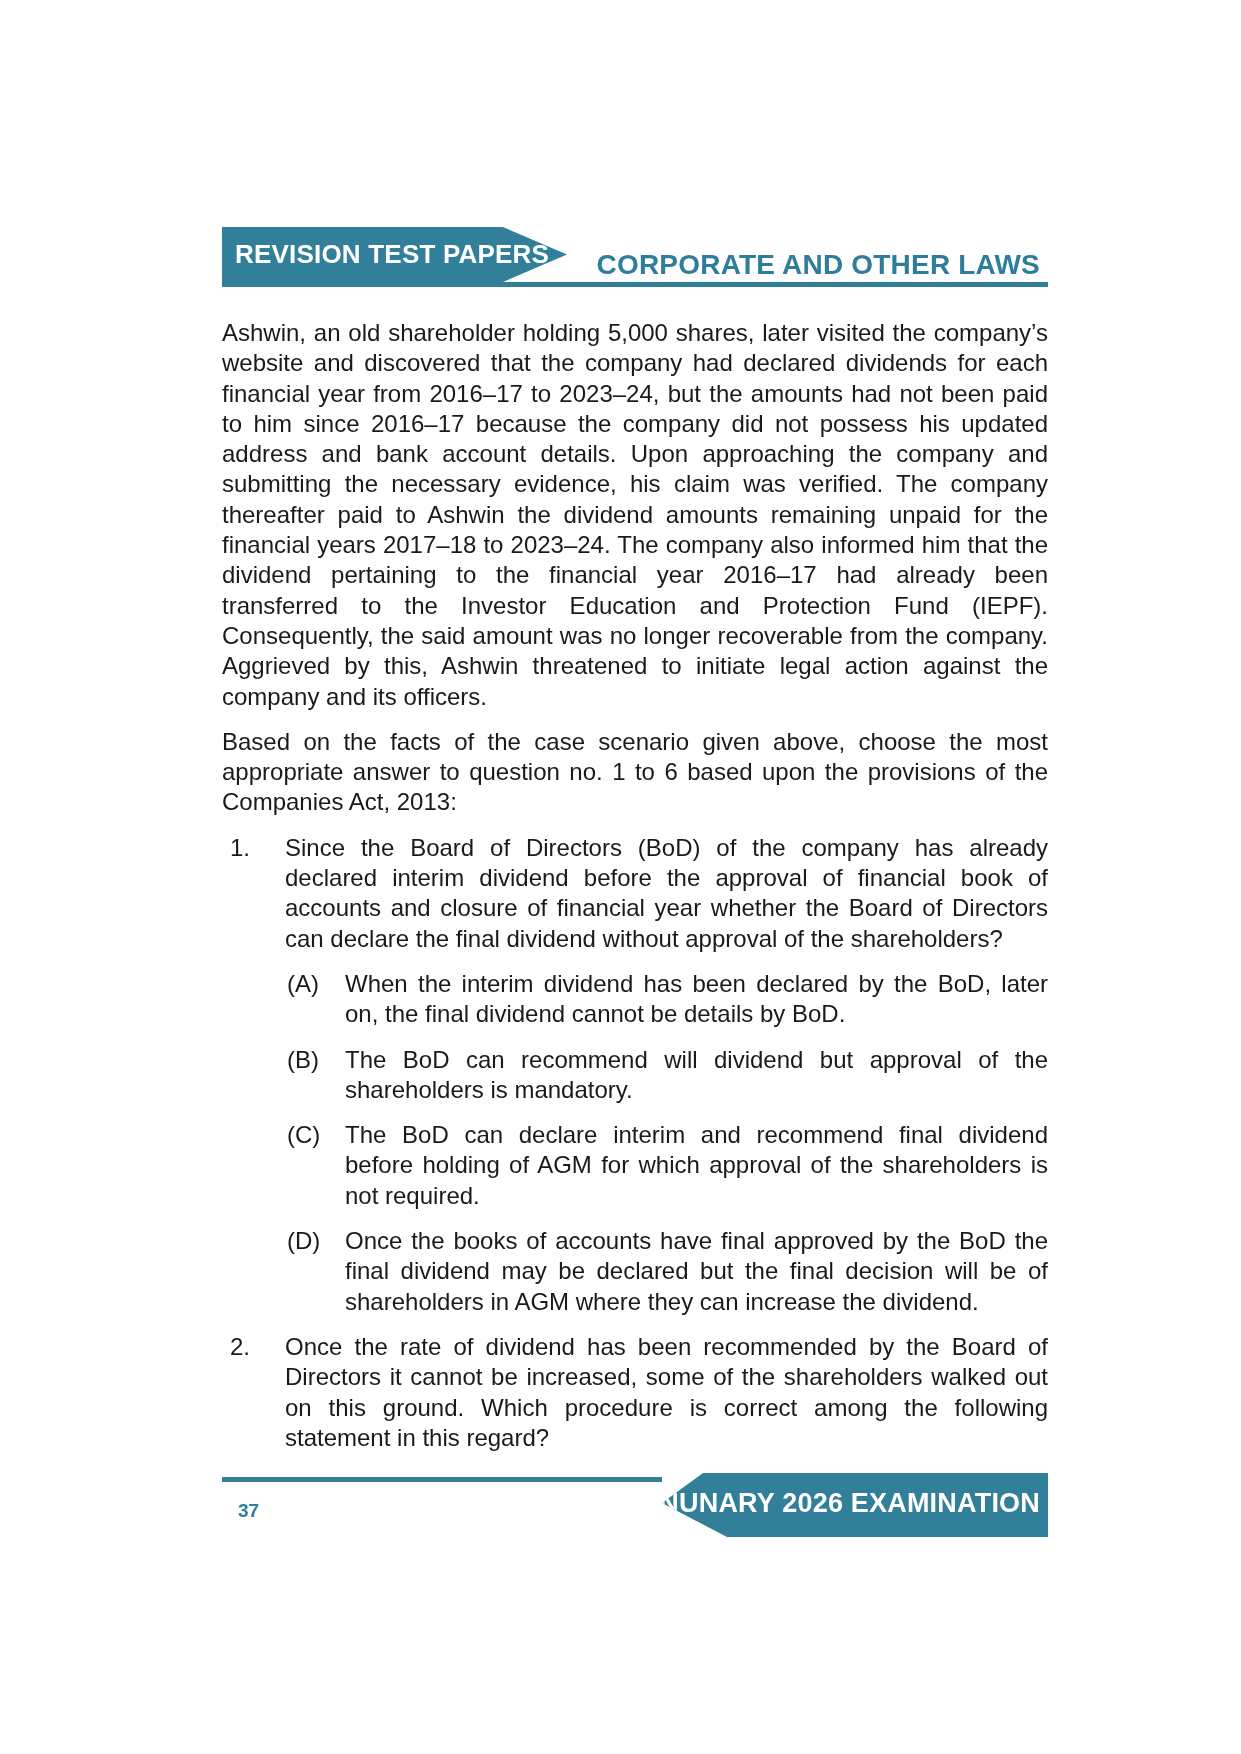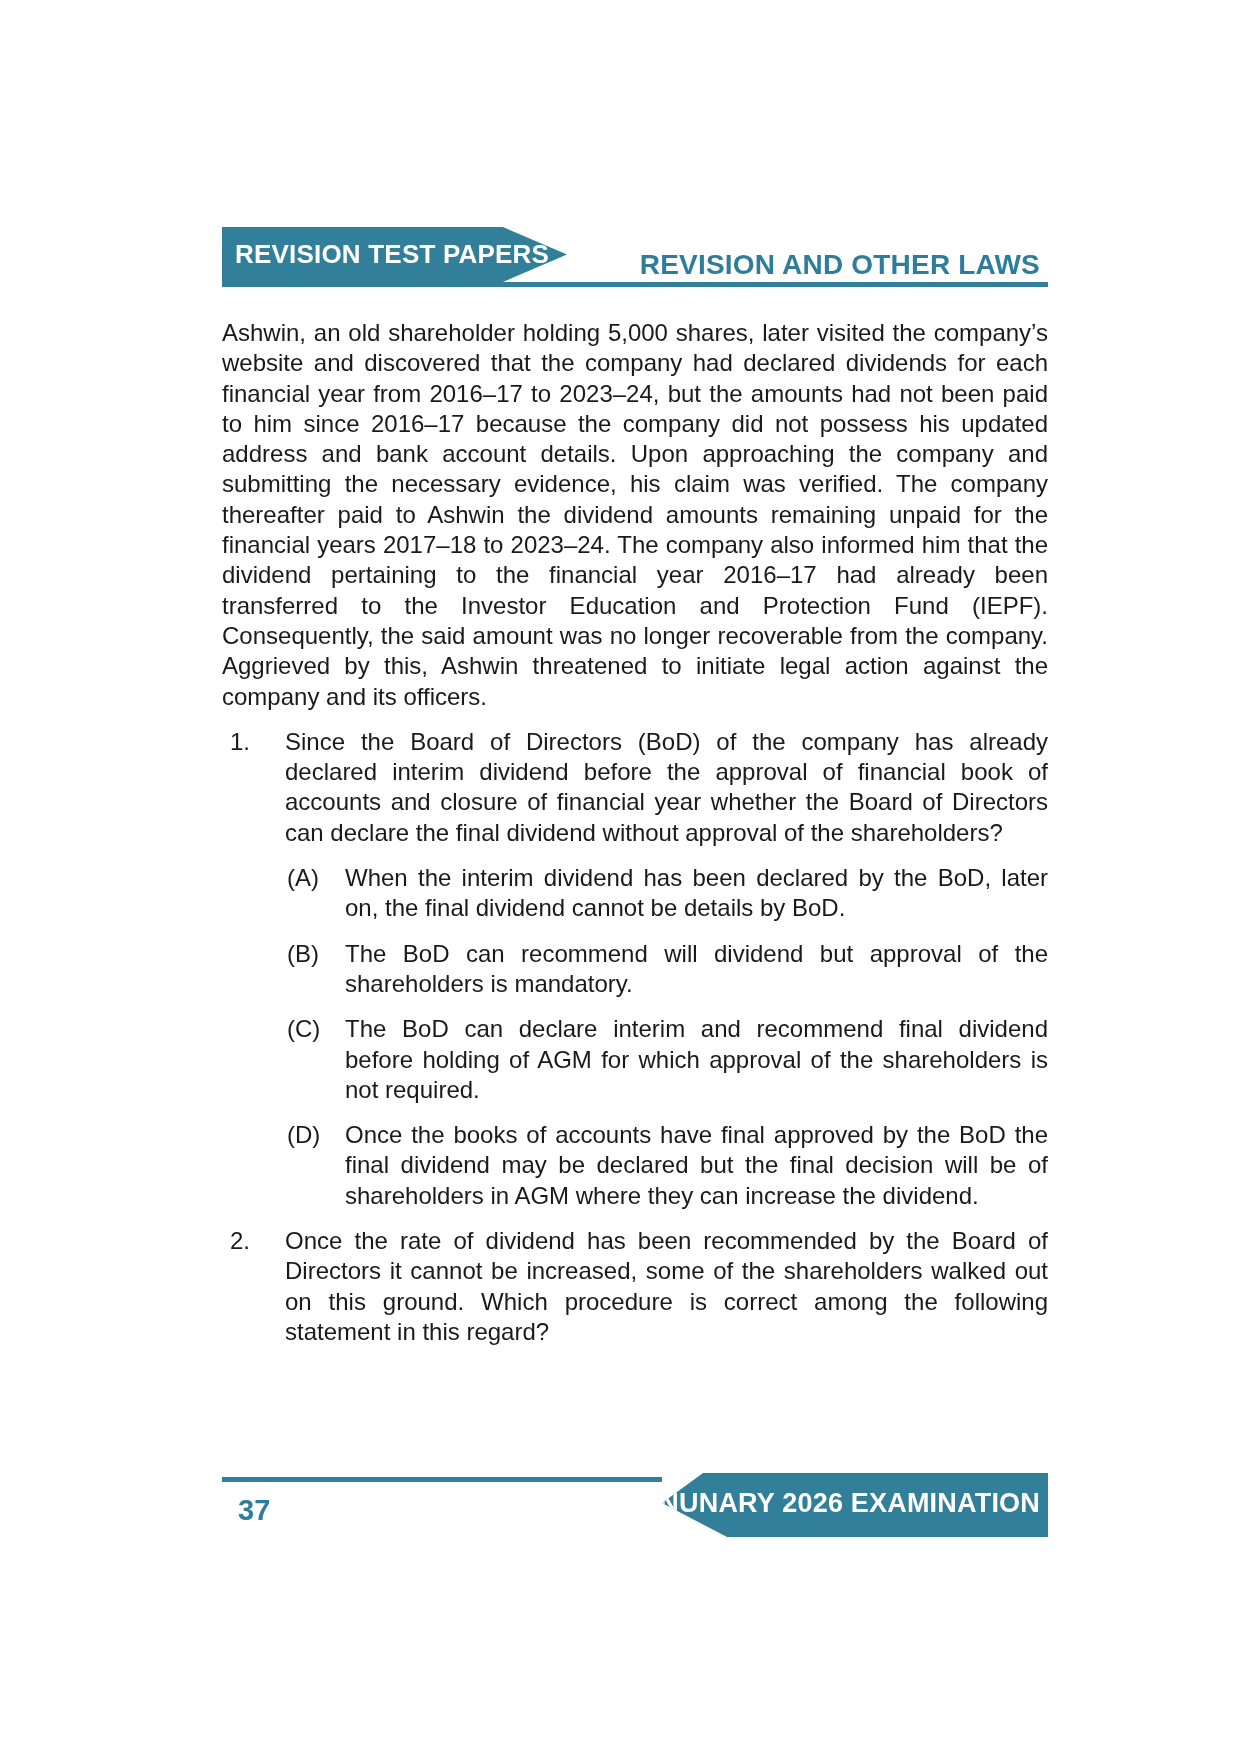--- a/index.html
+++ b/index.html
@@ -116,38 +116,39 @@
     padding-bottom: 4px;
     white-space: nowrap;
     letter-spacing: 0.2px;
   }
   .page-number {
     position: absolute;
     left: 238px;
     top: 1496px;
     color: #2E7D9B;
     font-weight: bold;
-    font-size: 29px;
+    font-size: 19px;
     line-height: 29px;
   }
 </style>
 </head>
 <body>
 
 <div class="page">
 
   <div class="header-banner">
     <span class="banner-text">REVISION TEST PAPERS</span>
   </div>
-  <div class="subject-title">REVISION AND OTHER LAWS</div>
+  <div class="subject-title">CORPORATE AND OTHER LAWS</div>
   <div class="header-rule"></div>
 
   <div class="content">
 
     <p>Ashwin, an old shareholder holding 5,000 shares, later visited the company’s website and discovered that the company had declared dividends for each financial year from 2016–17 to 2023–24, but the amounts had not been paid to him since 2016–17 because the company did not possess his updated address and bank account details. Upon approaching the company and submitting the necessary evidence, his claim was verified. The company thereafter paid to Ashwin the dividend amounts remaining unpaid for the financial years 2017–18 to 2023–24. The company also informed him that the dividend pertaining to the financial year 2016–17 had already been transferred to the Investor Education and Protection Fund (IEPF). Consequently, the said amount was no longer recoverable from the company. Aggrieved by this, Ashwin threatened to initiate legal action against the company and its officers.</p>
+    <p>Based on the facts of the case scenario given above, choose the most appropriate answer to question no. 1 to 6 based upon the provisions of the Companies Act, 2013:</p>
 
     <div class="question">
       <span class="q-num">1.</span>
       <span class="q-text">Since the Board of Directors (BoD) of the company has already declared interim dividend before the approval of financial book of accounts and closure of financial year whether the Board of Directors can declare the final dividend without approval of the shareholders?</span>
     </div>
 
     <div class="option">
       <span class="opt-label">(A)</span>
       <span class="opt-text">When the interim dividend has been declared by the BoD, later on, the final dividend cannot be details by BoD.</span>
     </div>

